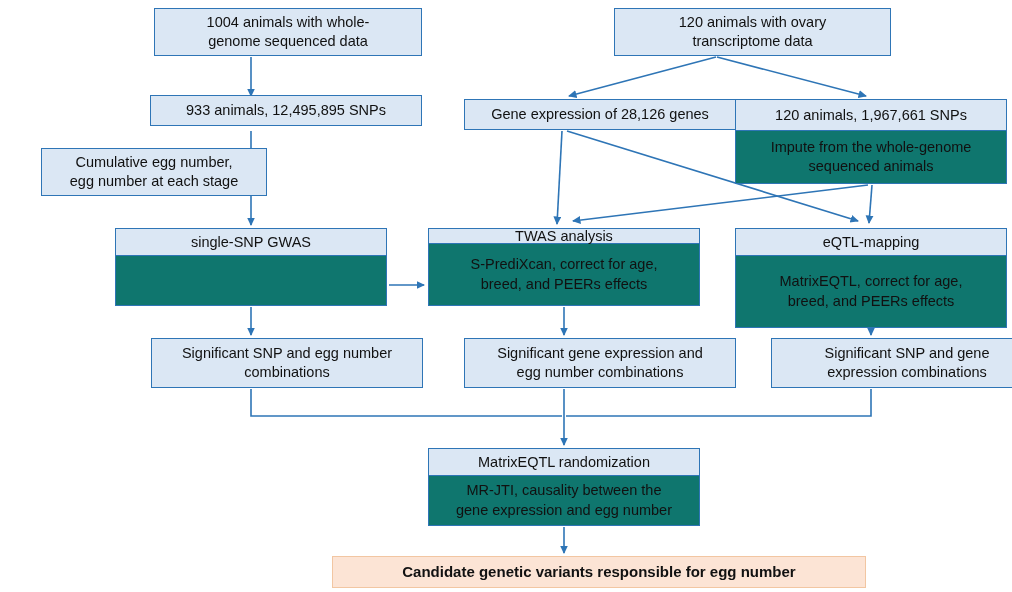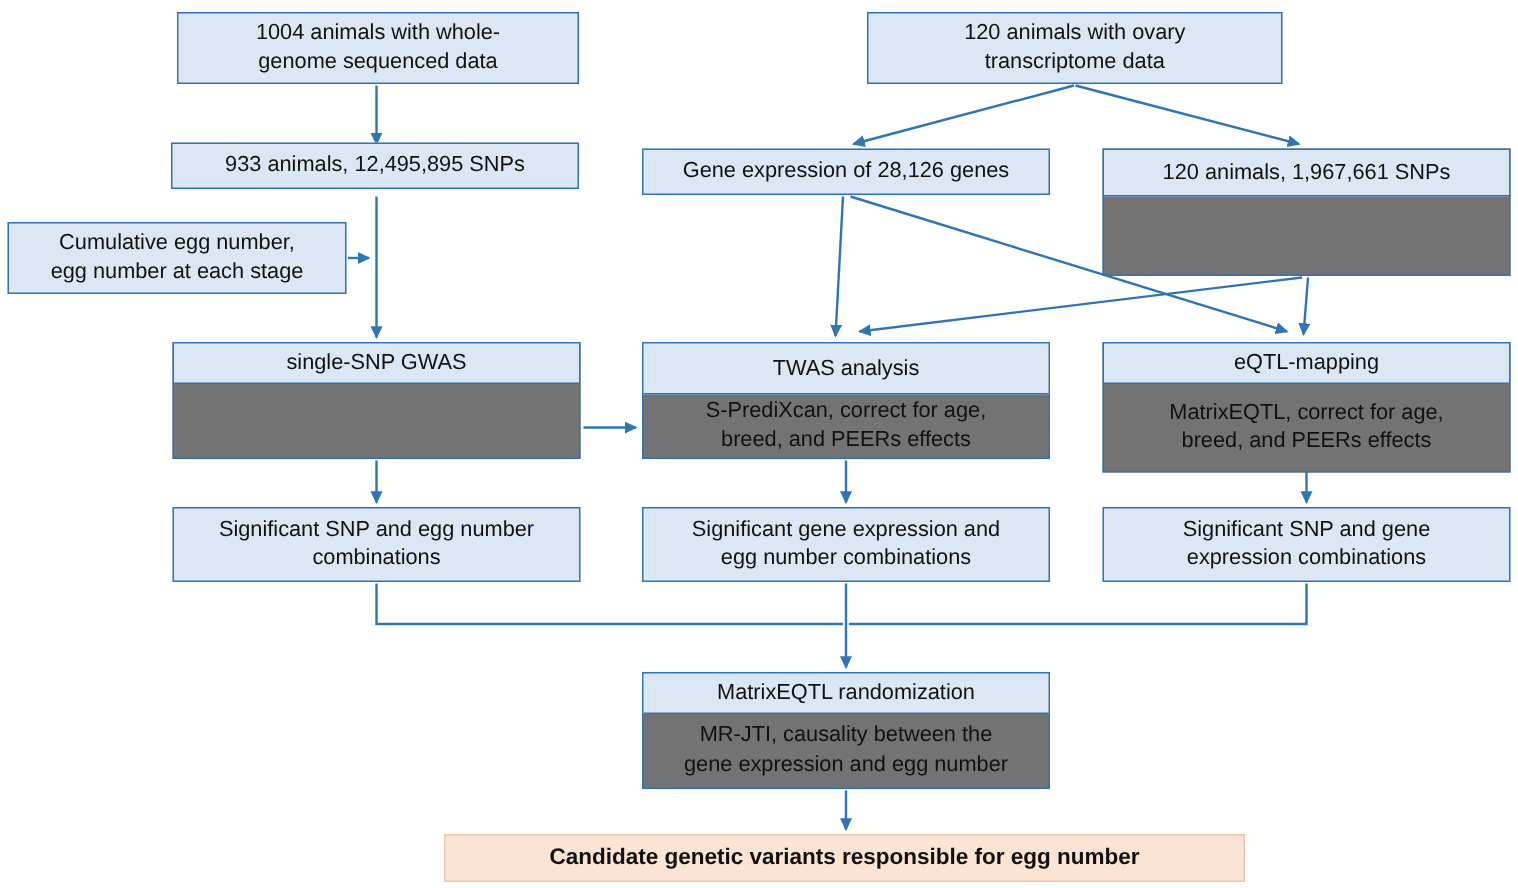--- a/index.html
+++ b/index.html
@@ -5,26 +5,26 @@
   html,body{margin:0;padding:0;background:#ffffff;}
   .canvas{
     position:relative;width:1012px;height:592px;background:#ffffff;
     font-family:"Liberation Sans",sans-serif;color:var(--text-color,#111111);
     overflow:hidden;
   }
   .node{
     position:absolute;display:flex;align-items:center;justify-content:center;
     text-align:center;font-size:14.5px;line-height:1.32;
     border:1.5px solid var(--box-border,#2e75b6);
-    white-space:pre-line;padding:1px 6px;box-sizing:border-box;
+    white-space:pre-line;padding:1px 6px;box-sizing:border-box;margin-left:36px;
   }
   .blue{background:var(--box-fill,#dbe7f4);}
   .comp{
     position:absolute;border:1.5px solid var(--box-border,#2e75b6);
-    background:#737373;display:flex;flex-direction:column;box-sizing:border-box;
+    background:#0f766e;display:flex;flex-direction:column;box-sizing:border-box;
   }
   .comp .head{
     background:var(--box-fill,#dbe7f4);
     border-bottom:1.5px solid var(--box-border,#2e75b6);
     display:flex;align-items:center;justify-content:center;text-align:center;
     font-size:14.5px;white-space:pre-line;flex:0 0 auto;box-sizing:border-box;
   }
   .comp .body{
     flex:1 1 auto;display:flex;align-items:center;justify-content:center;
     text-align:center;font-size:14.5px;line-height:1.32;white-space:pre-line;
@@ -76,36 +76,38 @@
 
   <div class="node blue" style="left:578px;top:8px;width:277px;height:48px">120 animals with ovary
 transcriptome data</div>
 
   <div class="node blue" style="left:114px;top:95px;width:272px;height:31px">933 animals, 12,495,895 SNPs</div>
 
   <div class="node blue" style="left:428px;top:99px;width:272px;height:31px">Gene expression of 28,126 genes</div>
 
   <div class="comp" style="left:735px;top:99px;width:272px;height:85px">
     <div class="head" style="height:31px">120 animals, 1,967,661 SNPs</div>
+    <div class="body">Impute from the whole-genome
+sequenced animals</div>
   </div>
 
   <div class="node blue" style="left:5px;top:148px;width:226px;height:48px">Cumulative egg number,
 egg number at each stage</div>
 
   <div class="comp" style="left:115px;top:228px;width:272px;height:78px">
     <div class="head" style="height:27px">single-SNP GWAS</div>
   </div>
 
   <div class="comp" style="left:428px;top:228px;width:272px;height:78px">
-    <div class="head" style="height:34px">TWAS analysis</div>
+    <div class="head" style="height:15px">TWAS analysis</div>
     <div class="body">S-PrediXcan, correct for age,
 breed, and PEERs effects</div>
   </div>
 
-  <div class="comp" style="left:735px;top:228px;width:272px;height:87px">
+  <div class="comp" style="left:735px;top:228px;width:272px;height:100px">
     <div class="head" style="height:27px">eQTL-mapping</div>
     <div class="body">MatrixEQTL, correct  for age,
 breed, and PEERs effects</div>
   </div>
 
   <div class="node blue" style="left:428px;top:338px;width:272px;height:50px">Significant gene expression and
 egg number combinations</div>
 
   <div class="node blue" style="left:115px;top:338px;width:272px;height:50px">Significant SNP and egg number
 combinations</div>

